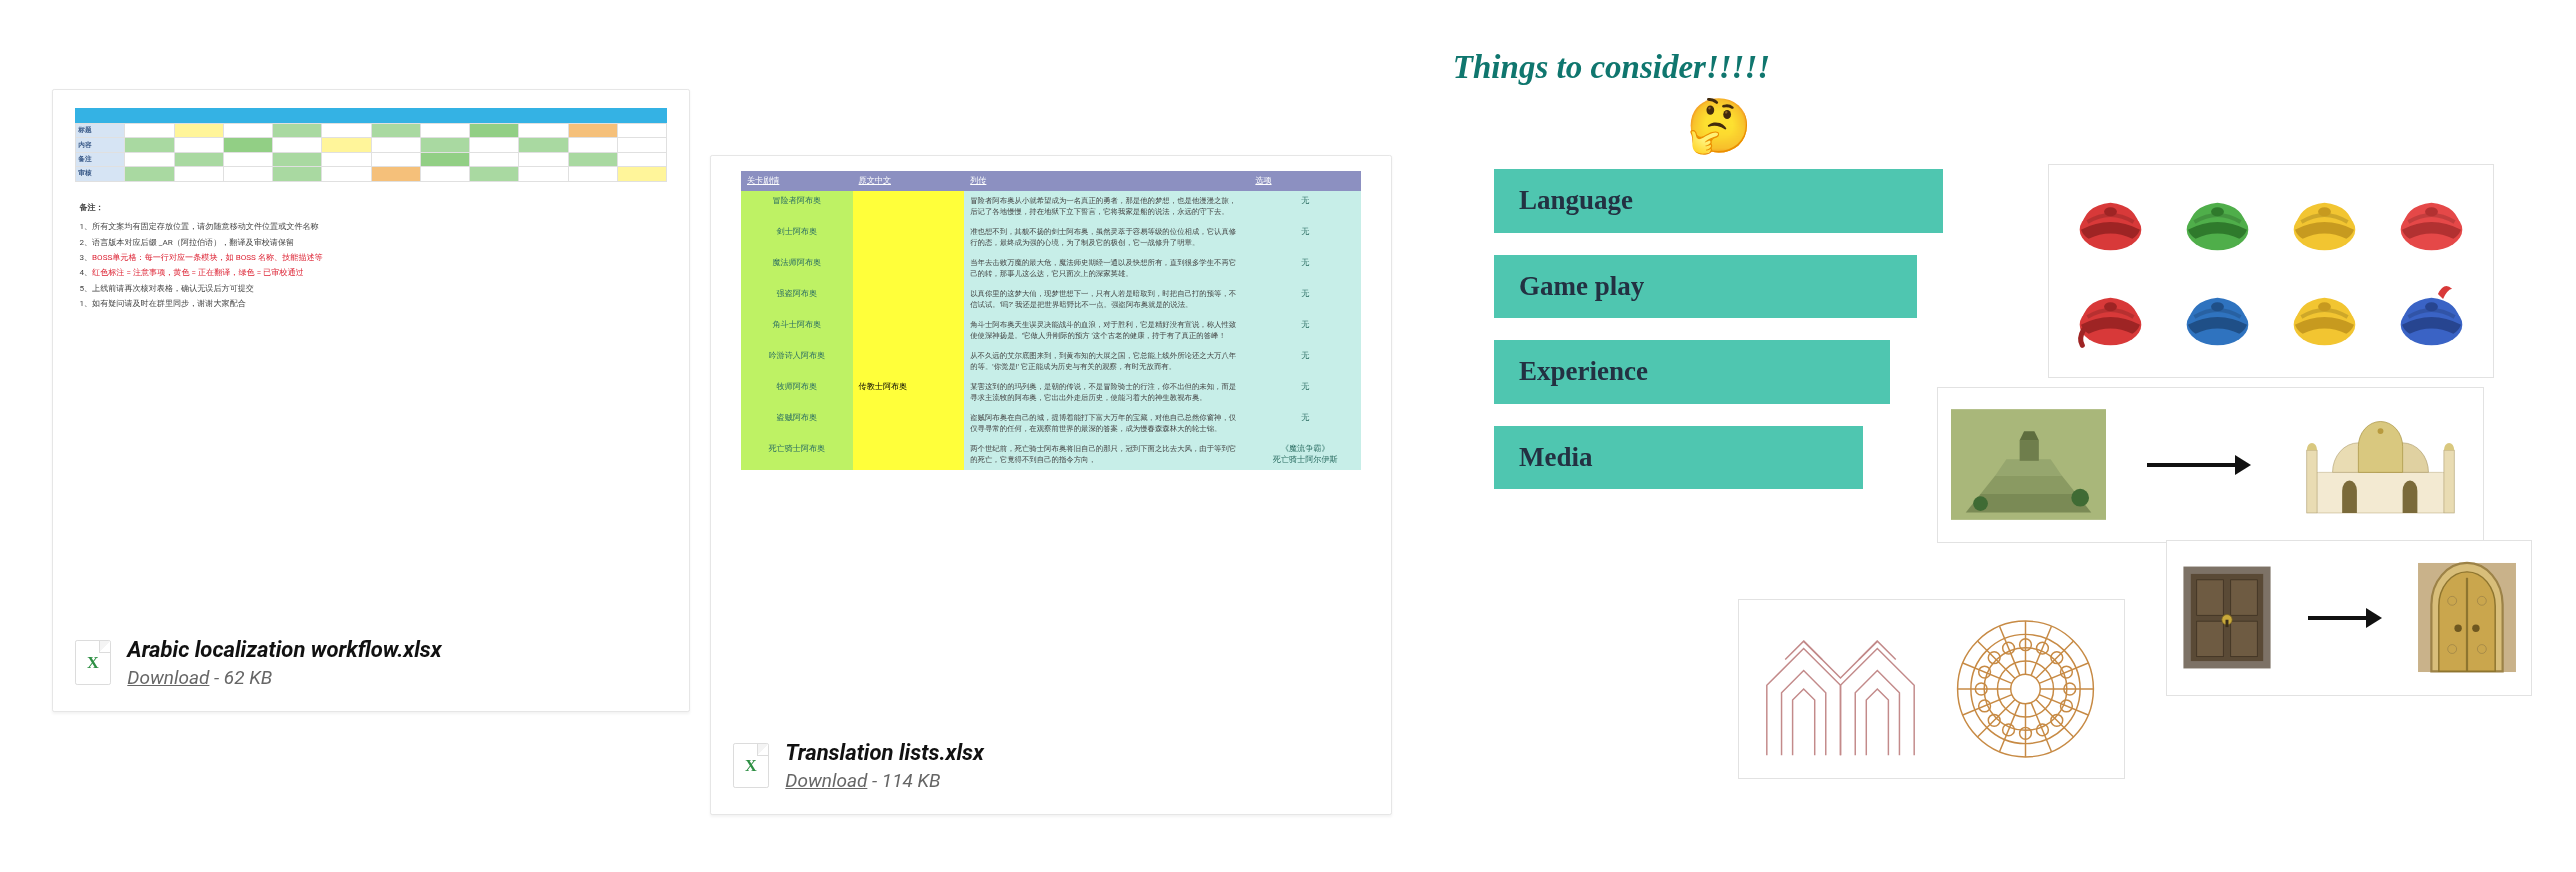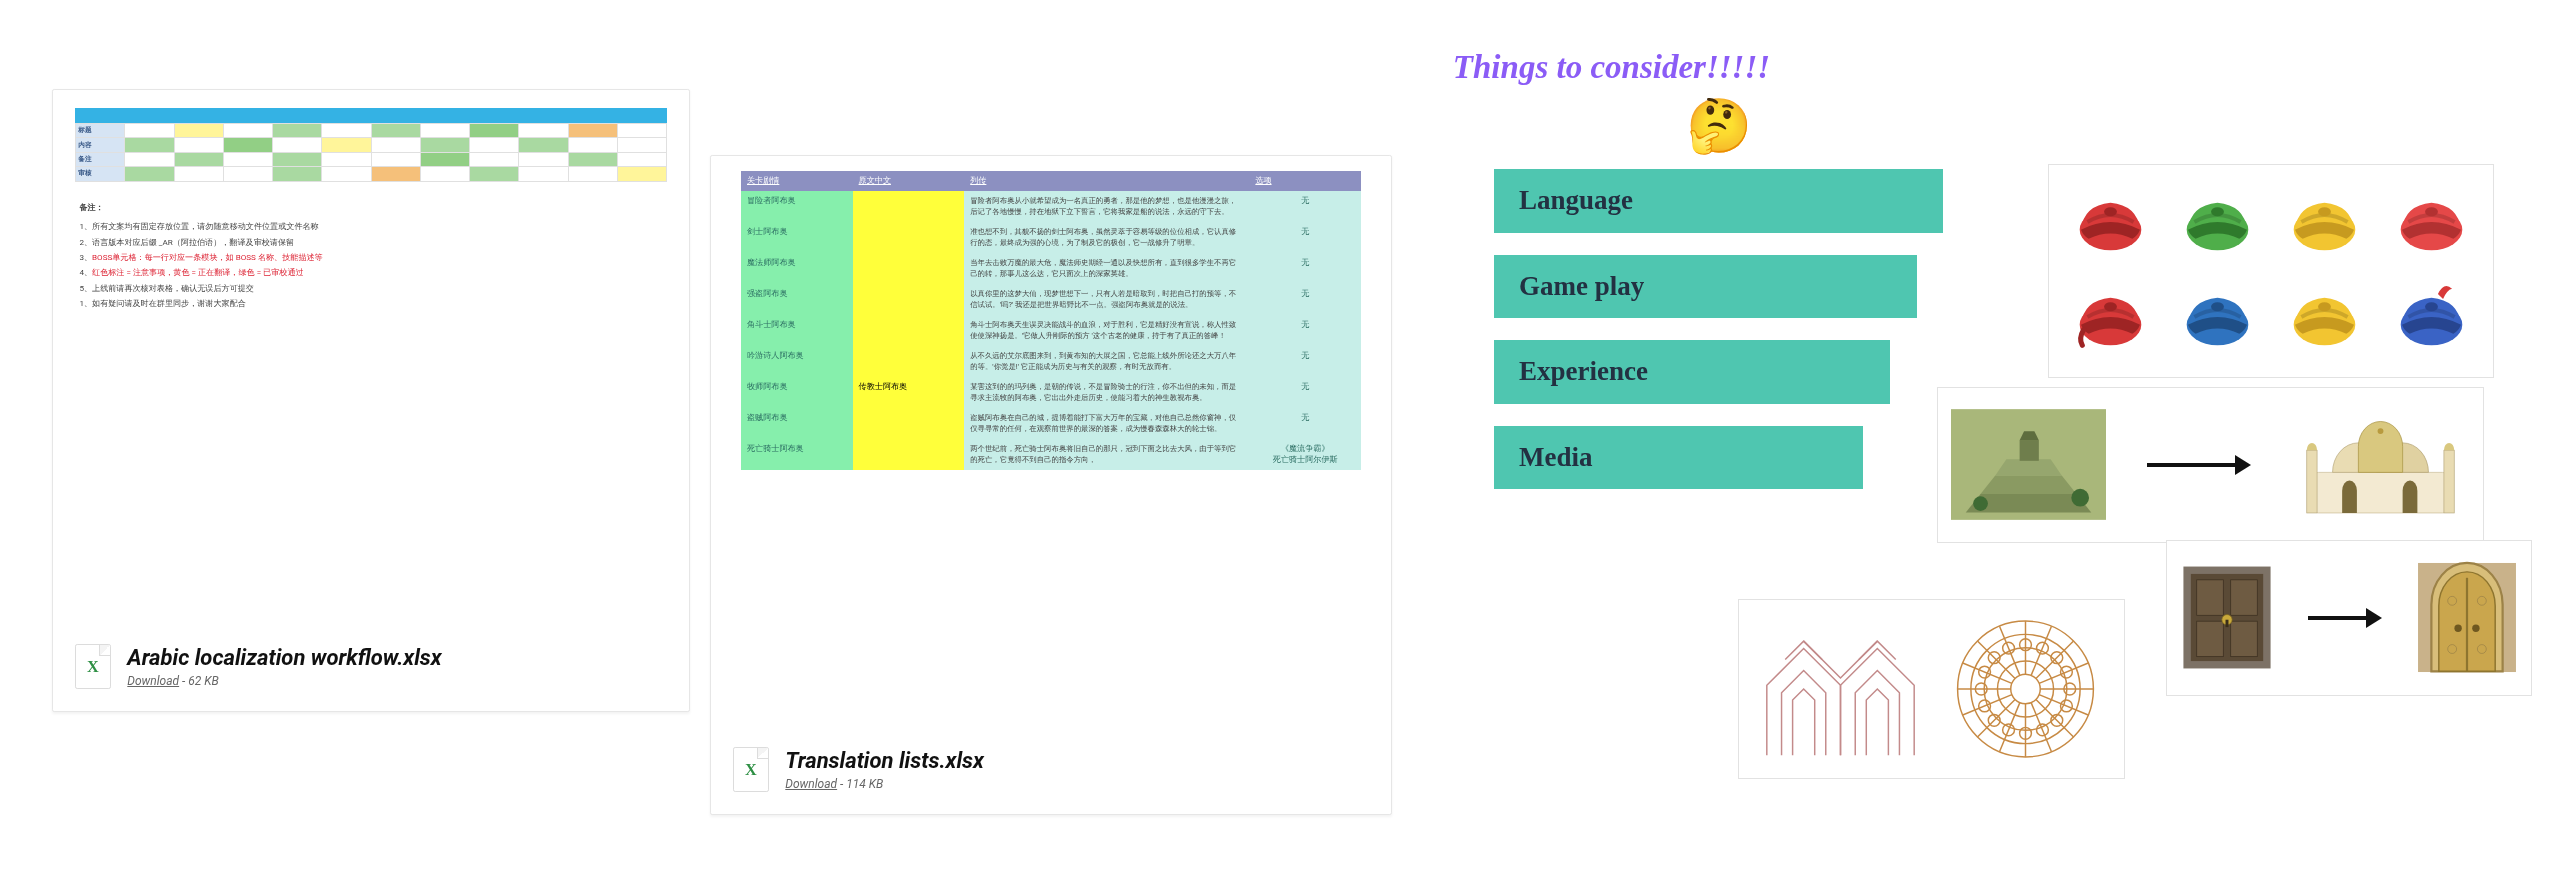--- a/index.html
+++ b/index.html
@@ -20,36 +20,36 @@
   .grid1 .grn2 { background:#92cf85; }
   .grid1 .ylw { background:#fff59a; }
   .grid1 .org { background:#f5c07a; }
   .notes { margin:18px 4.4px 0; font-size:8.1px; color:#444; line-height:1.9; }
   .notes .red { color:#d23; }
   .card-footer { position:absolute; left:22px; bottom:22px; display:flex; align-items:center; gap:16.3px; }
   .xicon { width:34px; height:43px; border:0.7px solid #dcdcdc; border-radius:2.2px; display:flex; align-items:center; justify-content:center; font-family:Georgia, serif; color:#2e8f44; font-size:16.3px; font-weight:700; background:#fff; position:relative; }
   .xicon::before { content:""; position:absolute; top:0; right:0; width:10.4px; height:10.4px; border-left:0.7px solid #dcdcdc; border-bottom:0.7px solid #dcdcdc; background:linear-gradient(135deg,#f4f4f4 50%,#fff 50%); }
   .ftxt { display:flex; flex-direction:column; gap:4.4px;font-style:italic; }
   .fname { font-size:22px; font-weight:700; color:#111; }
-  .fsub  { font-size:12px; color:#666; }
+  .fsub  { font-size:19px; color:#666; }
   .fsub a { color:#666; text-decoration:underline; }
 
   
   .card2 { left:710px; top:155px; width:680px; height:658px; }
   .sheet2 { position:absolute; left:30px; top:15px; right:30px; }
   .sheet2 table { width:100%; border-collapse:collapse; table-layout:fixed; font-size:8.1px; }
   .sheet2 thead td { background:#8c90c1; color:#fff; padding:4.4px 6px;text-decoration:underline; }
   .sheet2 tbody td { padding:4.4px 6px; vertical-align:top; }
-  .sheet2 .mint  { background:#86efac; color:#2b6d62; text-align:left; }
+  .sheet2 .mint  { background:#bef264; color:#2b6d62; text-align:center; }
   .sheet2 .ylc   { background:#ffff3a; }
   .sheet2 .mintL { background:#c7eee8; color:#444; font-size:7.4px; line-height:1.5; }
   .sheet2 .mintC { background:#c7eee8; color:#2b6d62; text-align:center; }
 
   
-  .heading { position:absolute; left:1375px; top:49px; width:473px; text-align:center; font-family:Georgia,"Times New Roman",serif; font-style:italic; font-weight:700; font-size:33px; color:#8b5cf6; }
+  .heading { position:absolute; left:1375px; top:49px; width:473px; text-align:center; font-family:Georgia,"Times New Roman",serif; font-style:italic; font-weight:700; font-size:33px; color:#0f766e; }
   .emoji   { position:absolute; left:1686px; top:95px; font-size:53px; }
 
   
   .bars { position:absolute; left:1494px; top:169px; }
   .bar  { background:#4fc6b0; color:#233142; font-family:Georgia,serif; font-weight:700; font-size:27px; padding:16.3px 25px; margin-bottom:22px; }
 
   
   .panel { position:absolute; border:0.7px solid #e2e2e2; background:#fff; }
   .panelA { left:2048px; top:164px; width:414px; height:185px; padding:13.3px 15px; display:grid; grid-template-columns:repeat(4,1fr); grid-template-rows:1fr 1fr; gap:6px 13.3px; justify-items:center; align-items:center; }
   .turban svg { width:77px; height:70px; }

